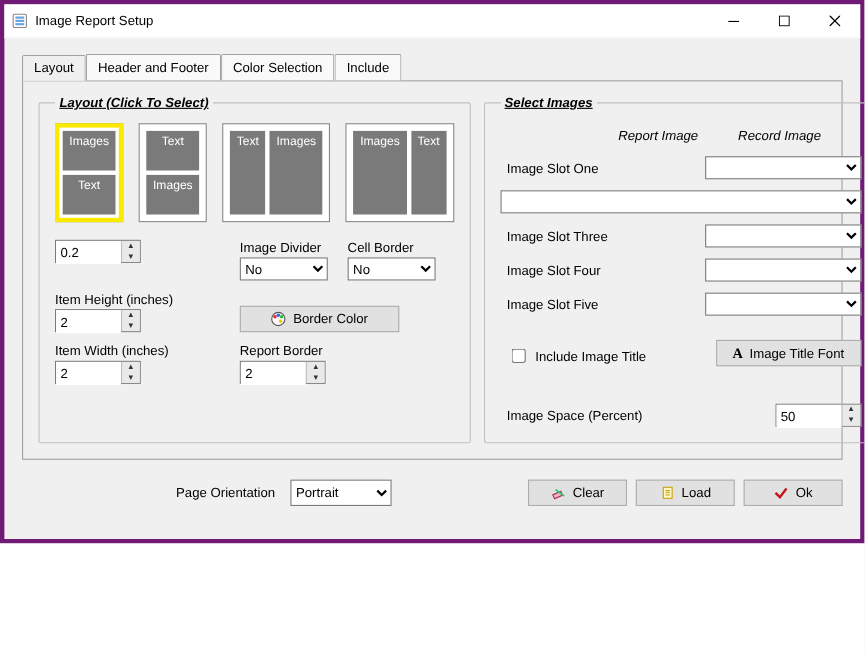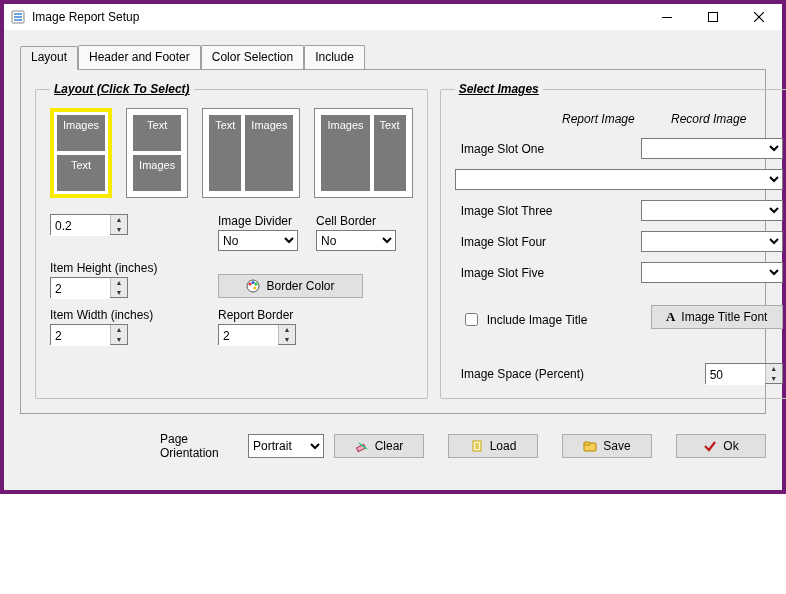--- a/index.html
+++ b/index.html
@@ -67,21 +67,21 @@
   .check-row{display:flex;align-items:flex-end;margin-top:22px;gap:10px;}
   .check-row label{display:flex;align-items:center;gap:6px;flex:0 0 180px;padding-left:6px;}
   .check-row .btn{flex:0 0 132px;}
   .space-row{display:flex;align-items:center;margin-top:34px;}
   .space-row .rlbl{flex:0 0 180px;padding-left:6px;}
   .space-row .spin{margin-left:auto;}
   
   .footer{display:flex;gap:10px;align-items:center;padding:18px 0 0 0;}
   .footer .lbl{margin-left:140px;margin-right:4px;}
   .footer select{height:24px;width:92px;}
-  .footer .btns{margin-left:auto;display:flex;gap:24px;}
+  .footer .btns{margin-left:auto;display:flex;gap:8px;}
   
   .ic{display:inline-block;width:14px;height:14px;}
   .ic-a{font-family:"Times New Roman",serif;font-weight:bold;font-size:13px;}
 </style>
 </head>
 <body>
 
 <div class="window">
 
   <div class="titlebar">
@@ -306,29 +306,20 @@
                 <line x1="5" y1="5" x2="9" y2="5" stroke="#c8a400"></line>
                 <line x1="5" y1="7" x2="9" y2="7" stroke="#c8a400"></line>
                 <line x1="5" y1="9" x2="9" y2="9" stroke="#c8a400"></line>
               </svg>
           </span>
           <span>Load</span>
         </button>
         <button class="btn">
           <span class="ic">
             <svg width="14" height="14" viewBox="0 0 14 14">
-                <rect x="1" y="4" width="12" height="8" rx="1" fill="#f4cc5a" stroke="#b88700"></rect>
-                <rect x="1" y="3" width="6" height="3" rx="1" fill="#f4cc5a" stroke="#b88700"></rect>
-              </svg>
-          </span>
-          <span>Save</span>
-        </button>
-        <button class="btn">
-          <span class="ic">
-            <svg width="14" height="14" viewBox="0 0 14 14">
                 <polyline points="2,7 6,11 12,3" fill="none" stroke="#c01818" stroke-width="2.2"></polyline>
               </svg>
           </span>
           <span>Ok</span>
         </button>
       </div>
     </div>
   </div>
 </div>
 

